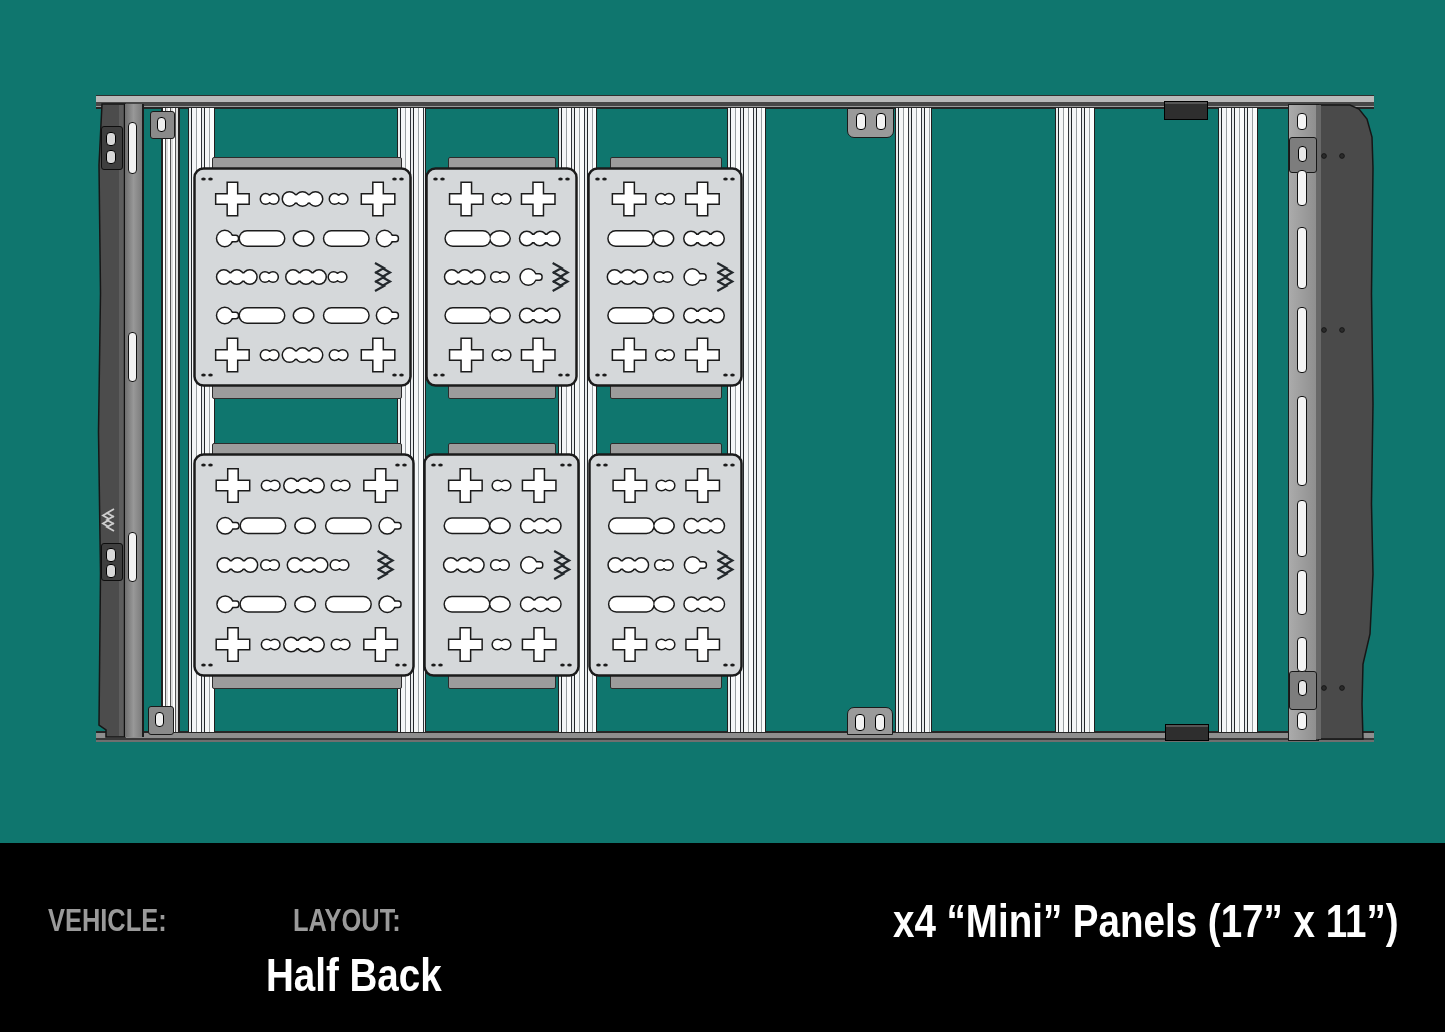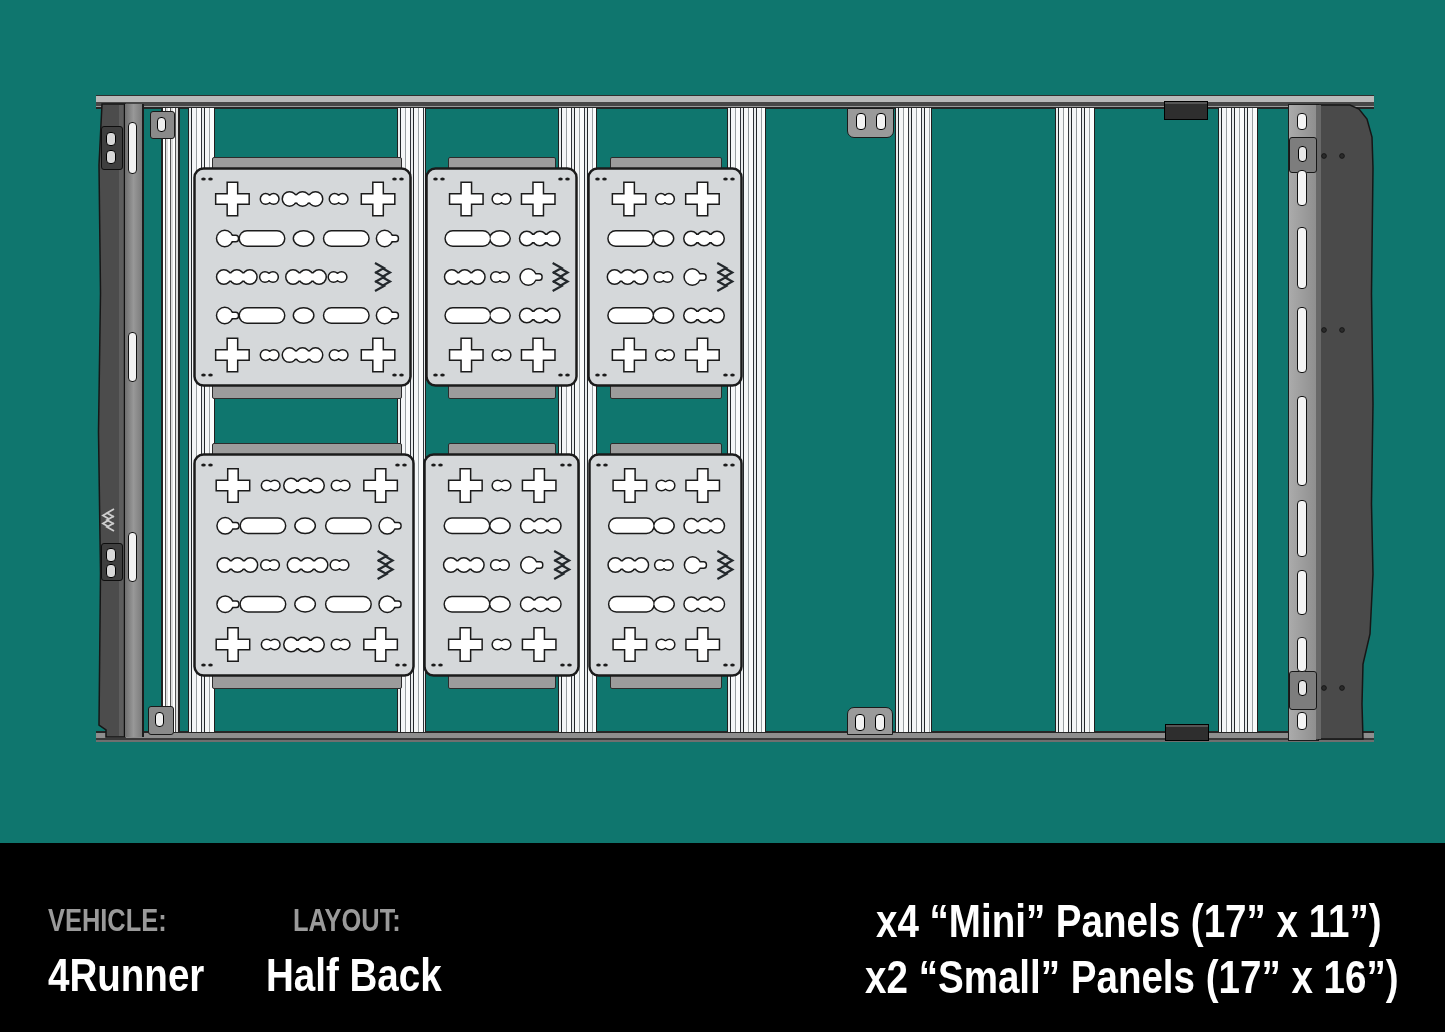--- a/index.html
+++ b/index.html
@@ -32,21 +32,21 @@
   
   .clampA{background:#8a8a8a;border:1.5px solid #1a1a1a;border-radius:3px;}
   .clampA .hole{position:absolute;left:6px;top:5px;width:7px;height:13px;background:#eee;border:1px solid #000;border-radius:4px;}
   .bracketB{background:#9a9a9a;border:1.5px solid #1a1a1a;}
   .bracketB .hole{position:absolute;width:8px;height:15px;background:#f2f2f2;border:1px solid #000;border-radius:4px;}
   .clampC{background:#2e2e2e;border:1px solid #000;box-shadow:inset 0 2px 0 #555;}
   
   .footer{left:0;top:843px;width:1445px;height:189px;background:#000000;}
   .f-label{position:absolute;top:60px;font-weight:bold;font-size:31px;color:#9a9a9a;white-space:nowrap;}
   .f-value{position:absolute;top:104px;font-weight:bold;font-size:47px;color:#ffffff;white-space:nowrap;}
-  .f-summary{position:absolute;right:47px;top:50px;text-align:center;color:#ffffff;font-weight:bold;
+  .f-summary{position:absolute;right:47px;top:50px;text-align:right;color:#ffffff;font-weight:bold;
     font-size:47px;line-height:56px;white-space:nowrap;}
   .cond{display:inline-block;transform:scaleX(.82);transform-origin:0 50%;}
   .cond-r{display:inline-block;transform:scaleX(.82);transform-origin:100% 50%;}
 </style>
 </head>
 <body>
 
 <div id="stage">
 
   <div class="abs toprail"></div>
@@ -104,26 +104,24 @@
   </div>
   <div class="abs bracketB" style="left:847px;top:707px;width:44px;height:26px;border-radius:7px 7px 0 0">
     <div class="hole" style="left:7px;top:6px"></div>
     <div class="hole" style="left:27px;top:6px"></div>
   </div>
   <div class="abs clampC" style="left:1164px;top:101px;width:42px;height:17px"></div>
   <div class="abs clampC" style="left:1165px;top:724px;width:42px;height:15px"></div>
 
   <div class="abs footer">
     <div class="f-label" style="left:48px"><span class="cond">VEHICLE:</span></div>
-    <div class="f-value" style="left:48px"><span class="cond">4Runner</span></div>
     <div class="f-label" style="left:293px"><span class="cond">LAYOUT:</span></div>
     <div class="f-value" style="left:266px"><span class="cond">Half Back</span></div>
     <div class="f-summary">
       <div><span class="cond-r">x4 “Mini” Panels (17” x 11”)</span></div>
-      <div><span class="cond-r">x2 “Small” Panels (17” x 16”)</span></div>
     </div>
   </div>
 <div class="abs xbar" style="left:188px;width:25px;top:108px;height:624px"></div>
     <div class="abs xbar" style="left:397px;width:27px;top:108px;height:624px"></div>
     <div class="abs xbar" style="left:558px;width:37px;top:108px;height:624px"></div>
     <div class="abs xbar" style="left:727px;width:37px;top:108px;height:624px"></div>
     <div class="abs xbar" style="left:895px;width:35px;top:108px;height:624px"></div>
     <div class="abs xbar" style="left:1055px;width:38px;top:108px;height:624px"></div>
     <div class="abs xbar" style="left:1218px;width:38px;top:108px;height:624px"></div>
     <div class="abs underrail" style="left:212px;top:157px;width:188px;height:240px"></div>

